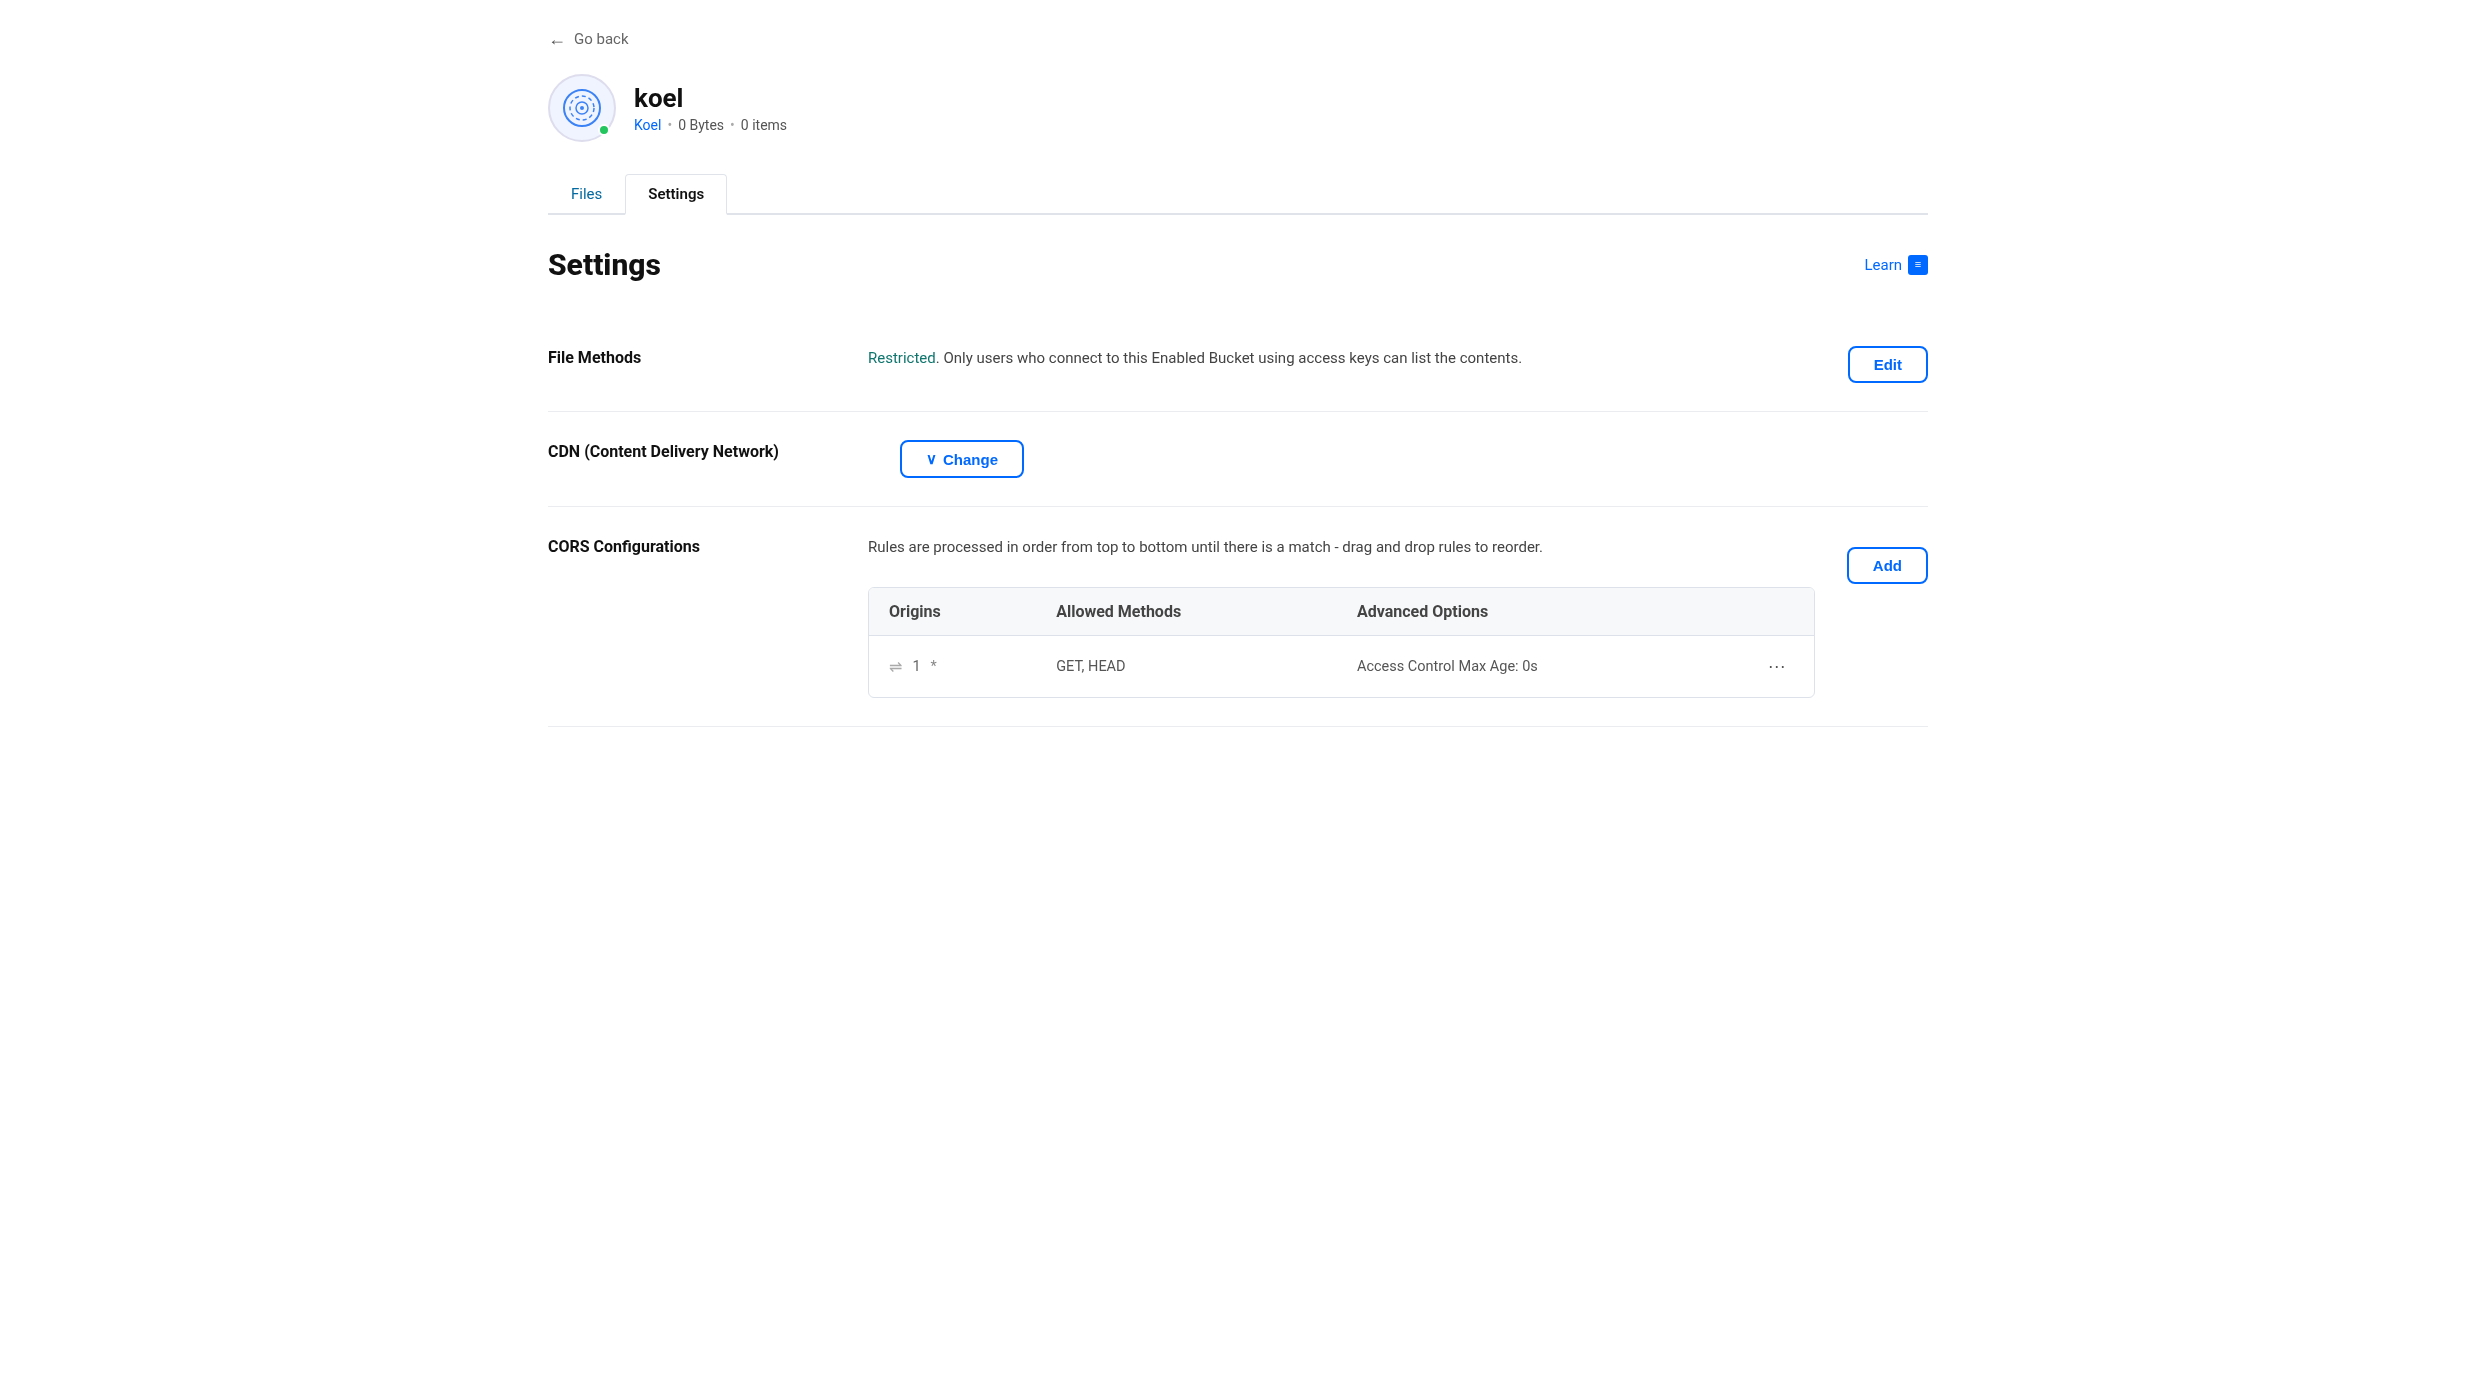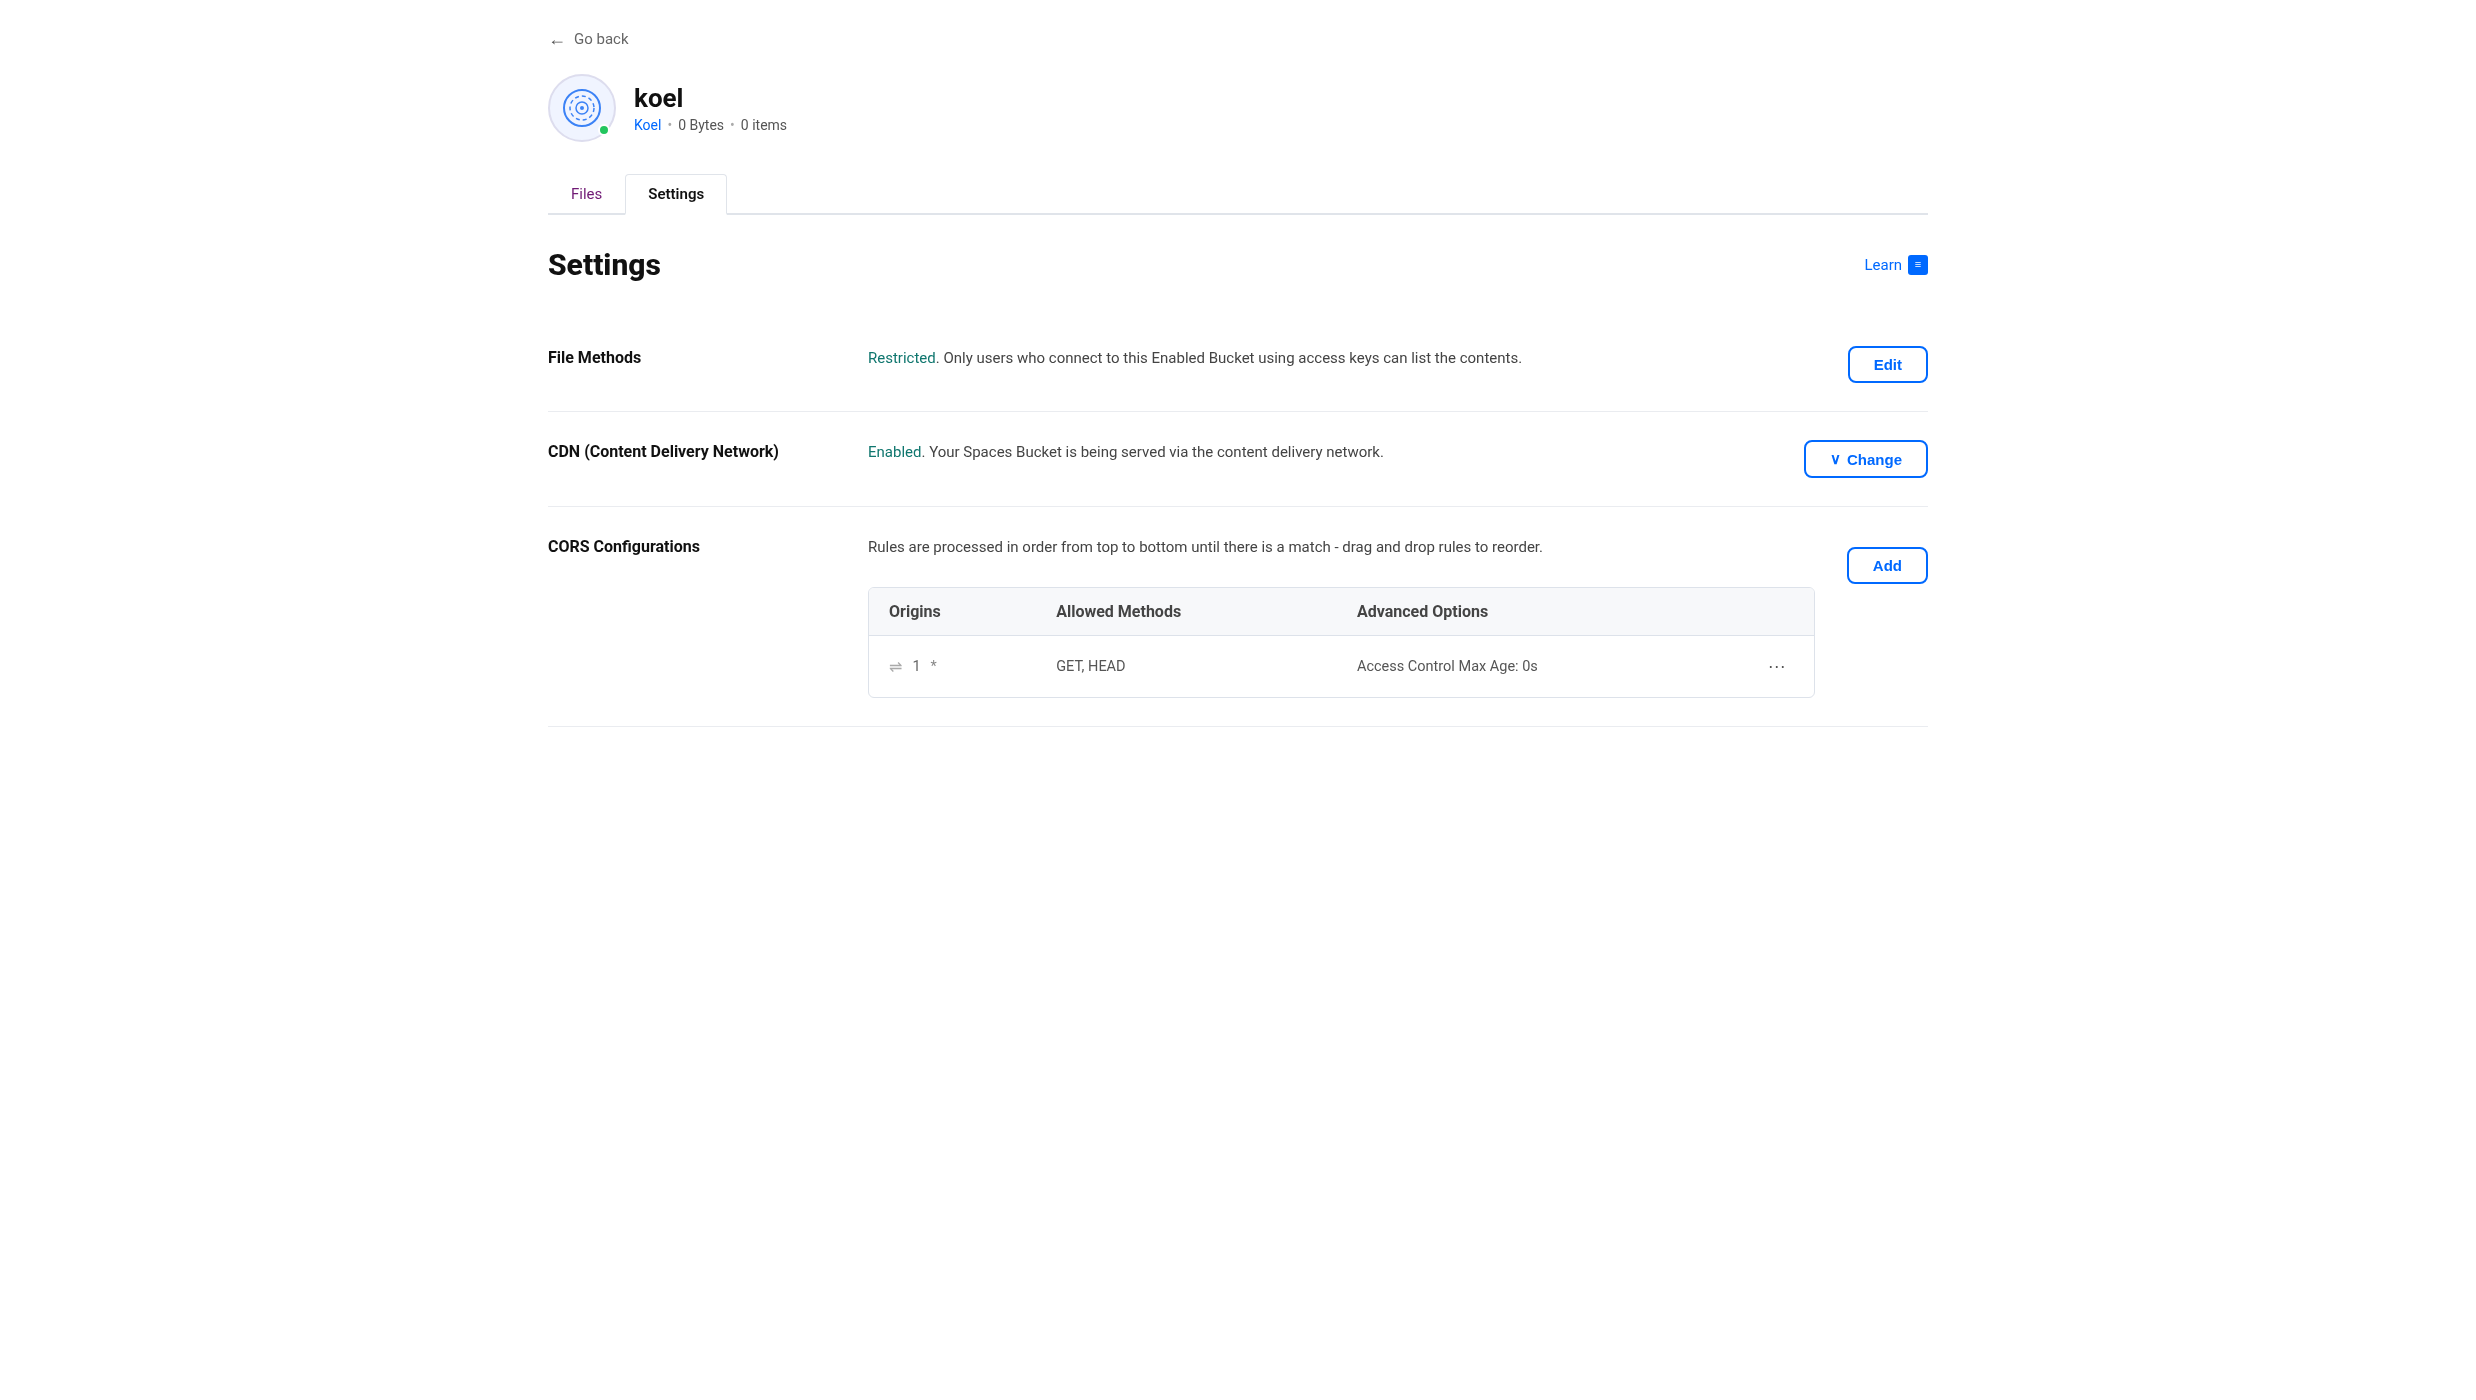--- a/index.html
+++ b/index.html
@@ -154,21 +154,21 @@
     .tabs {
       display: flex;
       border-bottom: 2px solid #e0e4ea;
       margin-bottom: 32px;
     }
 
     .tab {
       padding: 10px 22px;
       font-size: 15px;
       cursor: pointer;
-      color: #701a75;
+      color: #0369a1;
       border: 1px solid transparent;
       border-bottom: none;
       border-radius: 4px 4px 0 0;
       margin-bottom: -2px;
     }
 
     .tab.active {
       color: #111;
       font-weight: 600;
       border-color: #e0e4ea;
@@ -383,23 +383,20 @@
     <div class="setting-description">
       <strong>Restricted</strong><span>. Only users who connect to this Enabled Bucket using access keys can list the contents.</span>
     </div>
     <div class="setting-action">
       <button class="btn-outline">Edit</button>
     </div>
   </div>
 
   <div class="setting-row">
     <div class="setting-label">CDN (Content Delivery Network)</div>
-    <div class="setting-description">
-      <strong>Enabled</strong><span>. Your Spaces Bucket is being served via the content delivery network.</span>
-    </div>
     <div class="setting-action">
       <button class="btn-outline">
         <span>∨</span>
         <span>Change</span>
       </button>
     </div>
   </div>
 
   <div class="setting-row cors-section">
     <div class="setting-label">CORS Configurations</div>

